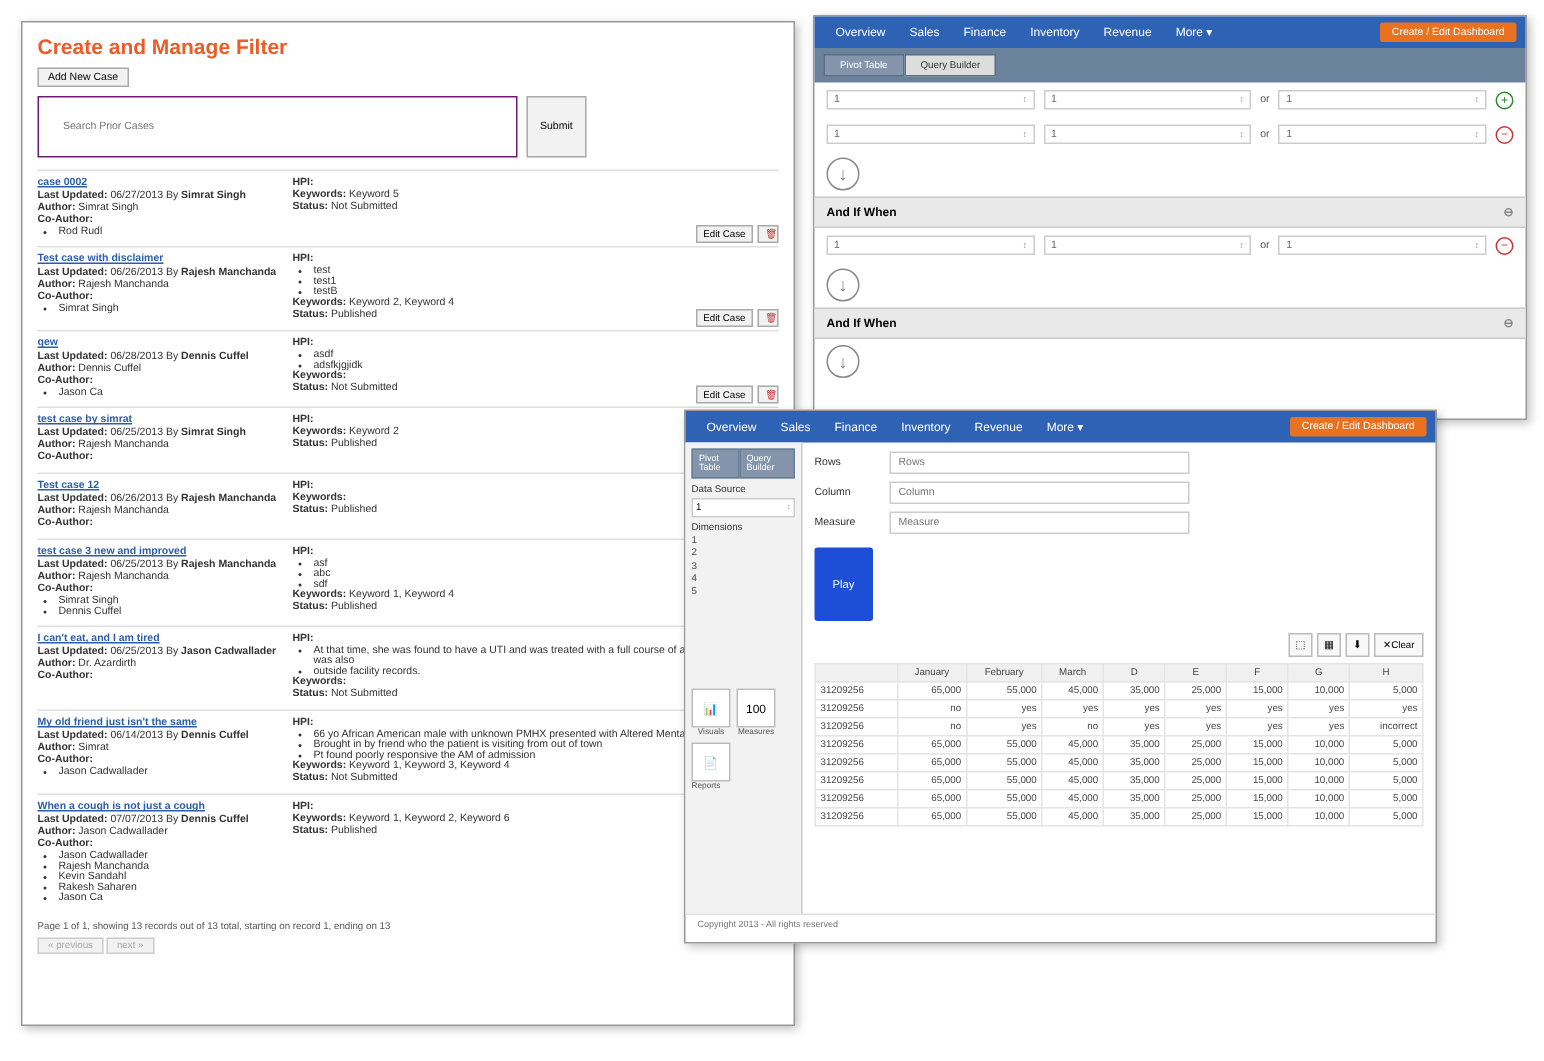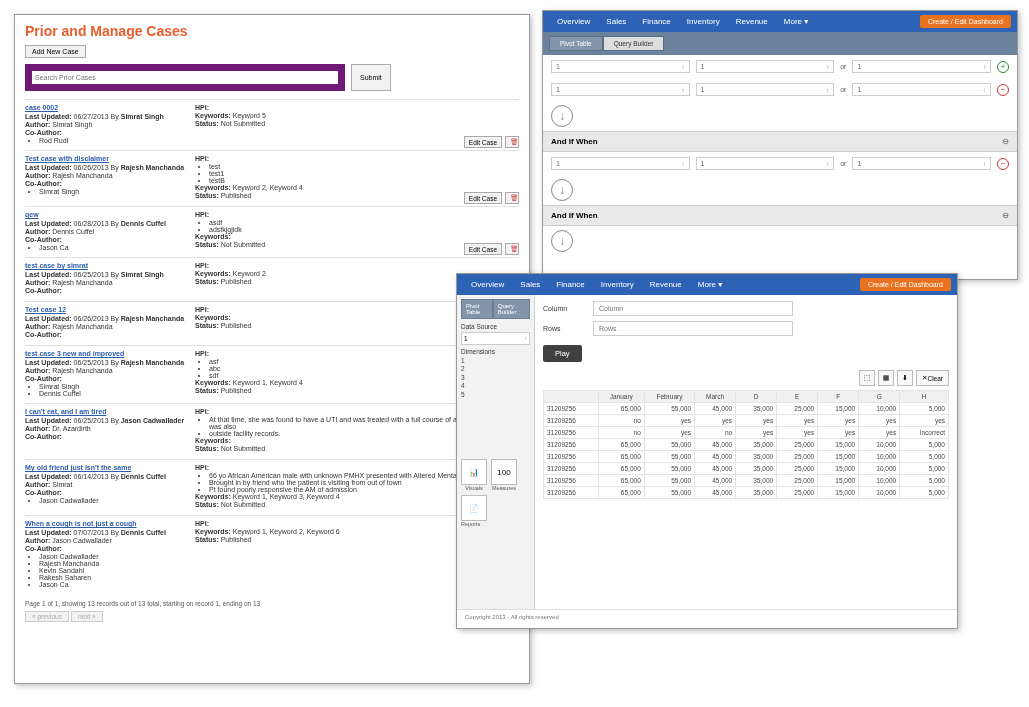--- a/index.html
+++ b/index.html
@@ -4,21 +4,21 @@
 <style>
 *{margin:0;padding:0;box-sizing:border-box;font-family:Arial,sans-serif}
 body{background:#fff;width:1029px;height:707px;position:relative;overflow:hidden}
 .panel{position:absolute;background:#fff;border:1px solid #999;box-shadow:2px 2px 6px rgba(0,0,0,0.25)}
 
 
 .left-panel{left:14px;top:14px;width:516px;height:670px;padding:8px 10px;font-size:7px;color:#333;overflow:hidden}
 .lp-title{color:#e85d2b;font-size:14px;font-weight:bold;margin-bottom:6px}
 .lp-addbtn{background:#f2f2f2;border:1px solid #aaa;padding:2px 6px;font-size:7px;cursor:pointer;margin-bottom:6px}
 .lp-searchrow{display:flex;gap:6px;margin-bottom:8px}
-.lp-search{flex:0 0 320px;padding:3px;border:7px solid #701a75;font-size:7px;color:#888}
+.lp-search{flex:0 0 320px;padding:16px;border:1px solid #701a75;font-size:7px;color:#888}
 .lp-submit{background:#f2f2f2;border:1px solid #aaa;padding:2px 8px;font-size:7px;cursor:pointer}
 .case{position:relative;border-top:1px solid #e0e0e0;padding:4px 0 6px;display:flex}
 .case-left{flex:0 0 170px}
 .case-right{flex:1}
 .case-title{color:#2b5da9;text-decoration:underline;font-weight:bold;cursor:pointer;margin-bottom:2px}
 .case-row{margin-bottom:1px}
 .case-row b{font-weight:bold}
 .case-edit{position:absolute;right:0;bottom:2px;display:flex;gap:3px}
 .case-edit button{background:#f2f2f2;border:1px solid #aaa;padding:1px 4px;font-size:6.5px;cursor:pointer}
 .case-edit .del{width:14px;text-align:center;color:#c33}
@@ -57,35 +57,35 @@
 .rb-side-sel{width:100%;border:1px solid #ccc;background:#fff;padding:2px;font-size:6.5px;display:flex;justify-content:space-between}
 .rb-side-sel::after{content:"\2195";color:#999;font-size:5px}
 .rb-dims{font-size:6.5px;color:#444;line-height:1.3;margin-top:2px}
 .rb-side-btns{display:flex;gap:4px;margin-top:60px}
 .rb-side-btn{border:1px solid #bbb;background:#fff;width:26px;height:26px;display:flex;align-items:center;justify-content:center;font-size:8px;cursor:pointer}
 .rb-side-cap{font-size:5.5px;text-align:center;color:#555}
 .rb-main{flex:1;padding:6px 8px}
 .rb-form-row{display:flex;align-items:center;margin-bottom:5px}
 .rb-form-lbl{flex:0 0 50px;font-size:7px;color:#333}
 .rb-form-inp{flex:1;border:1px solid #ccc;padding:3px 5px;font-size:7px;color:#999;max-width:200px}
-.rb-play{background:#404040;color:#fff;border:none;padding:4px 12px;font-size:7.5px;border-radius:2px;cursor:pointer;margin:4px 0 8px}
+.rb-play{background:#1d4ed8;color:#fff;border:none;padding:20px 12px;font-size:7.5px;border-radius:2px;cursor:pointer;margin:4px 0 8px}
 .rb-tools{display:flex;justify-content:flex-end;gap:3px;margin-bottom:4px}
 .rb-tool{border:1px solid #bbb;background:#f8f8f8;width:16px;height:16px;display:flex;align-items:center;justify-content:center;font-size:7px;cursor:pointer}
 .rb-tool.clear{width:auto;padding:0 5px;font-size:6.5px}
 .rb-table{width:100%;border-collapse:collapse;font-size:6.5px}
 .rb-table th,.rb-table td{border:1px solid #e4e4e4;padding:2px 3px;text-align:right;color:#444}
 .rb-table th{background:#f0f0f0;font-weight:normal;text-align:center}
 .rb-table td:first-child{text-align:left}
 .rb-foot{border-top:1px solid #ddd;padding:4px 8px;font-size:6px;color:#777}
 </style>
 </head>
 <body>
 
 <div class="panel left-panel">
-  <div class="lp-title">Prior and Manage Cases</div>
+  <div class="lp-title">Create and Manage Filter</div>
   <button class="lp-addbtn">Add New Case</button>
   <div class="lp-searchrow">
     <input class="lp-search" placeholder="Search Prior Cases" style="">
     <button class="lp-submit">Submit</button>
   </div>
   <div id="cases">
       <div class="case">
         <div class="case-left">
     <div class="case-title">case 0002</div>
     <div class="case-row"><b>Last Updated:</b> 06/27/2013 By <b>Simrat Singh</b></div>
@@ -379,26 +379,30 @@
           <div class="rb-side-cap">Measures</div>
         </div>
       </div>
       <div style="margin-top:4px">
         <div class="rb-side-btn">📄</div>
         <div class="rb-side-cap" style="text-align:left">Reports</div>
       </div>
     </div>
     <div class="rb-main">
       <div class="rb-form-row">
+          <span class="rb-form-lbl">Rows</span>
+          <input class="rb-form-inp" placeholder="Rows" style="">
+        </div>
+      <div class="rb-form-row">
           <span class="rb-form-lbl">Column</span>
           <input class="rb-form-inp" placeholder="Column" style="">
         </div>
       <div class="rb-form-row">
-          <span class="rb-form-lbl">Rows</span>
-          <input class="rb-form-inp" placeholder="Rows" style="">
+          <span class="rb-form-lbl">Measure</span>
+          <input class="rb-form-inp" placeholder="Measure" style="">
         </div>
       <button class="rb-play">Play</button>
       <div class="rb-tools">
         <div class="rb-tool">⬚</div>
         <div class="rb-tool">▦</div>
         <div class="rb-tool">⬇</div>
         <div class="rb-tool clear">✕<span>Clear</span></div>
       </div>
       <table class="rb-table">
         <thead>

